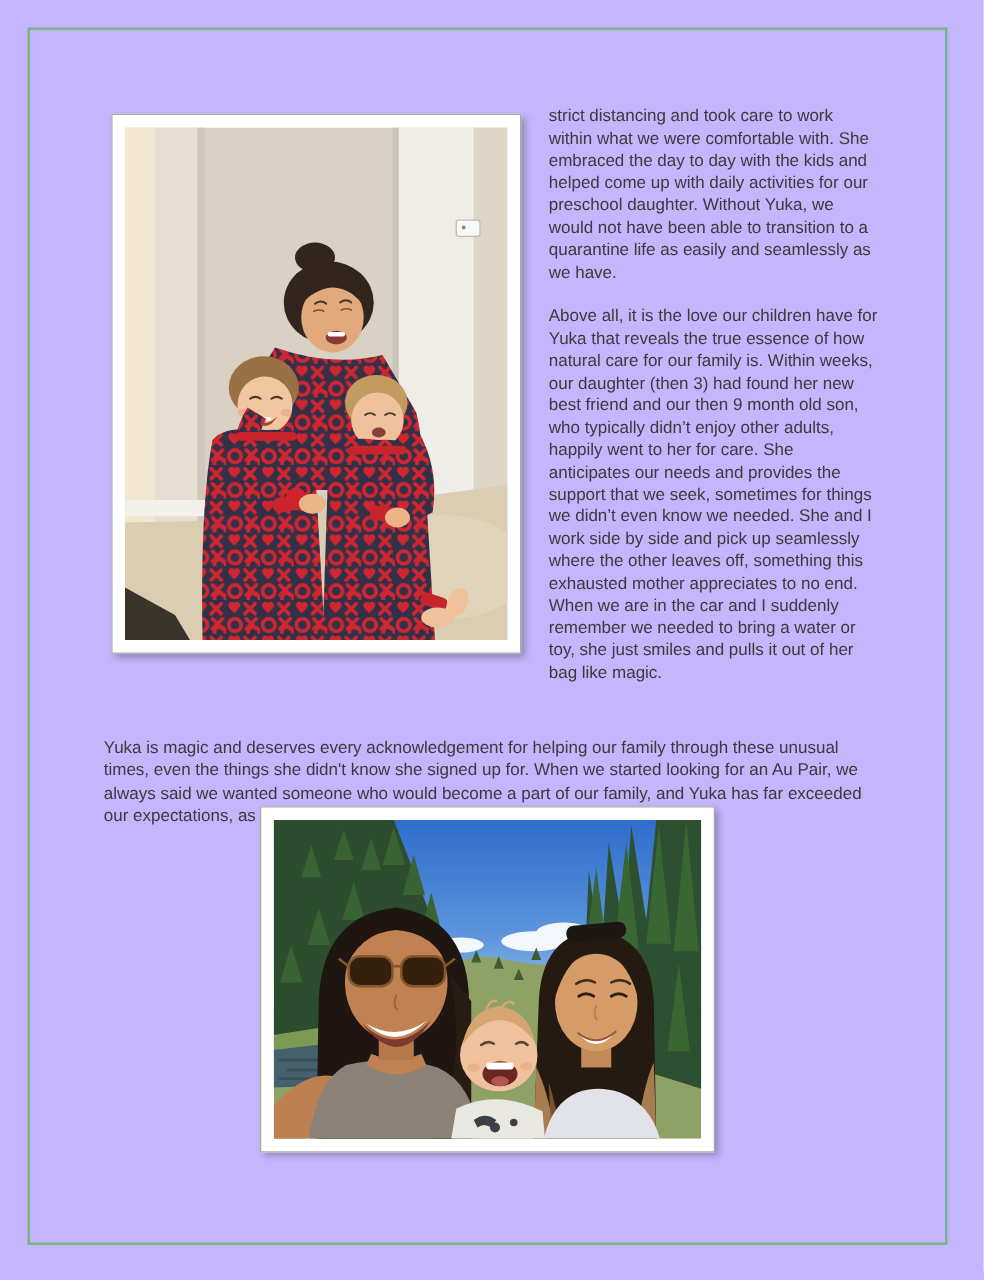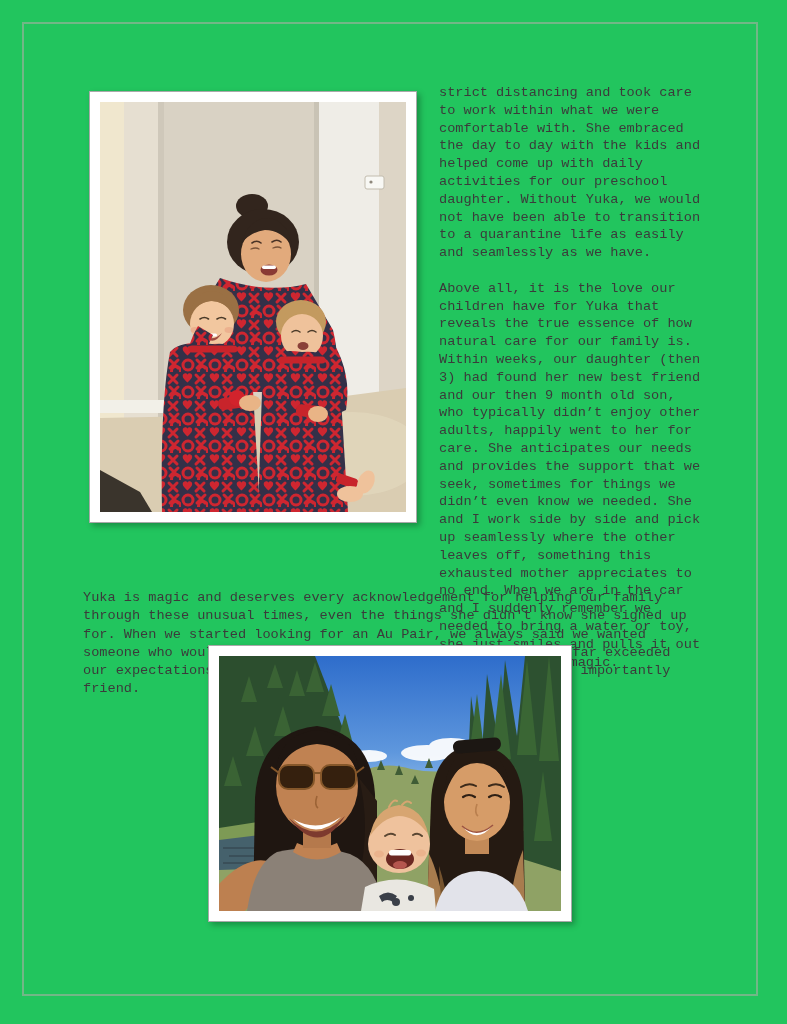--- a/index.html
+++ b/index.html
@@ -1,20 +1,20 @@
 <!DOCTYPE html>
 <html><head>
 <meta charset="utf-8">
 <style>
   html,body{margin:0;padding:0;background:#ffffff;}
   .sheet{
     position:relative;
     width:787px;height:1024px;
-    background:#22c55e;
-    font-family:Liberation Mono, monospace;
+    background:#c4b5fd;
+    font-family:Liberation Sans, sans-serif;
     color:#3b3b3b;
     overflow:hidden;
   }
   .page-border{
     position:absolute;
     left:22px;top:22px;
     width:736px;height:974px;
     border:2px solid #72b787;
     box-sizing:border-box;
     pointer-events:none;

